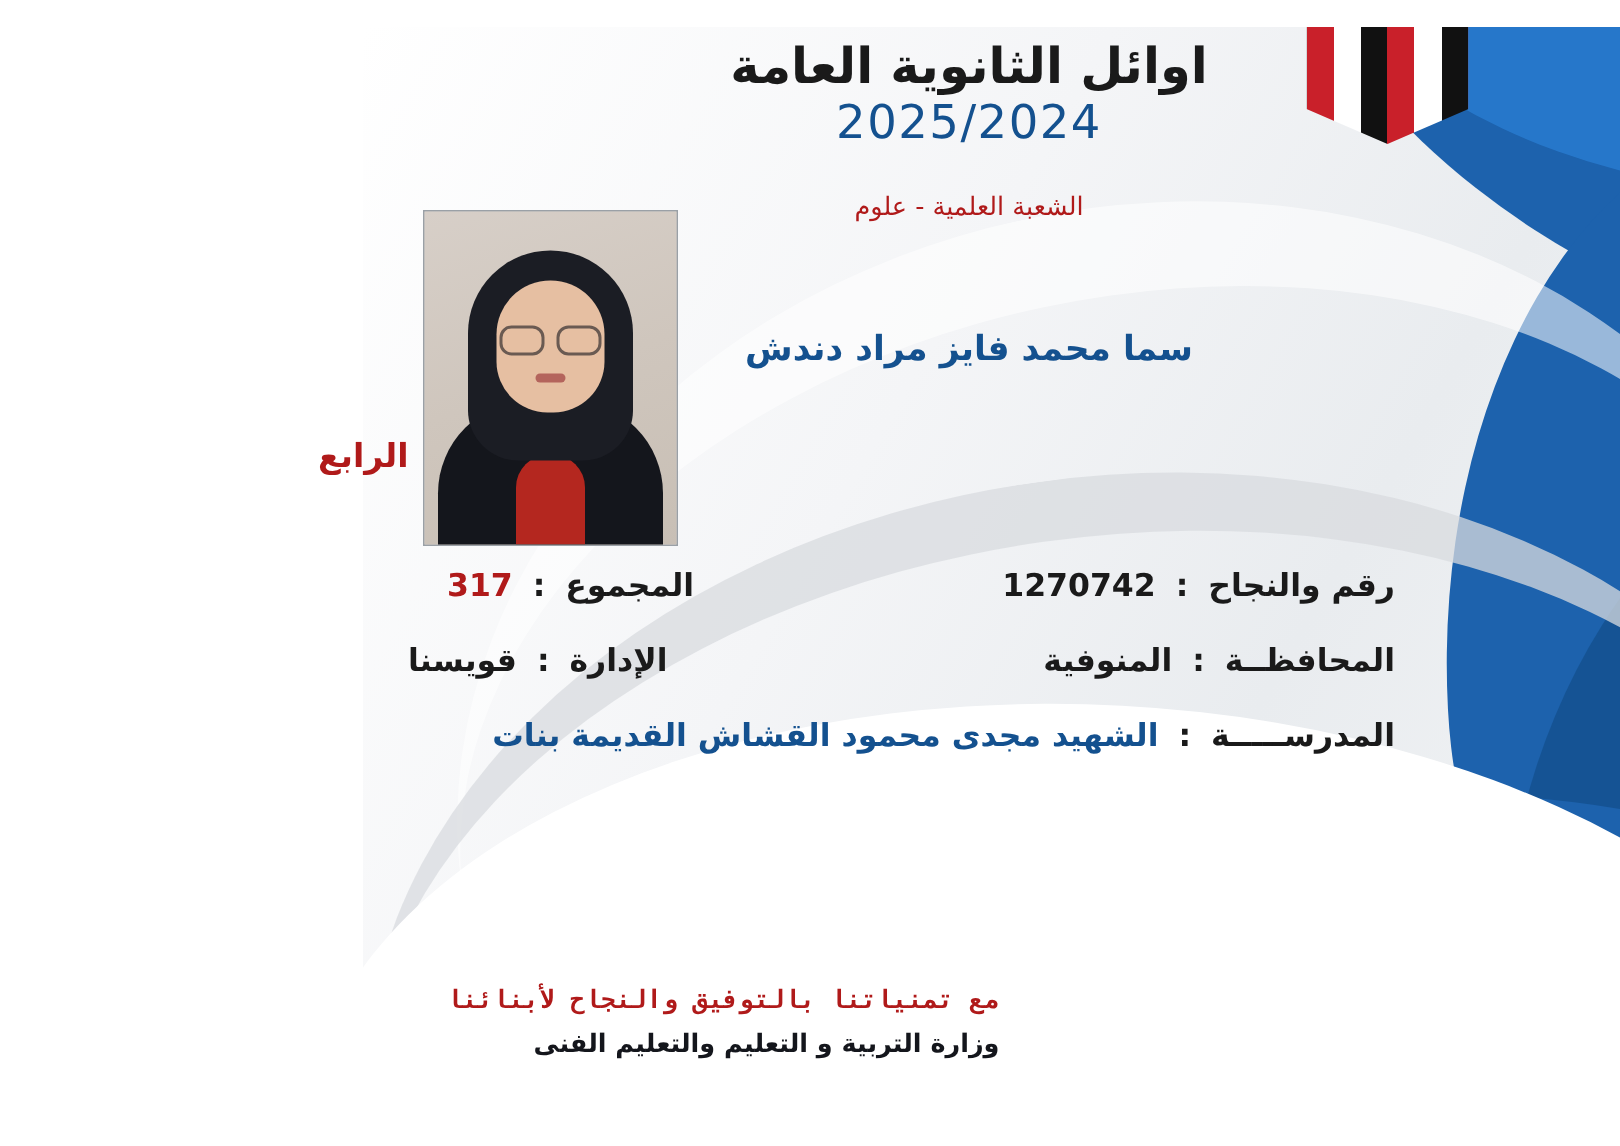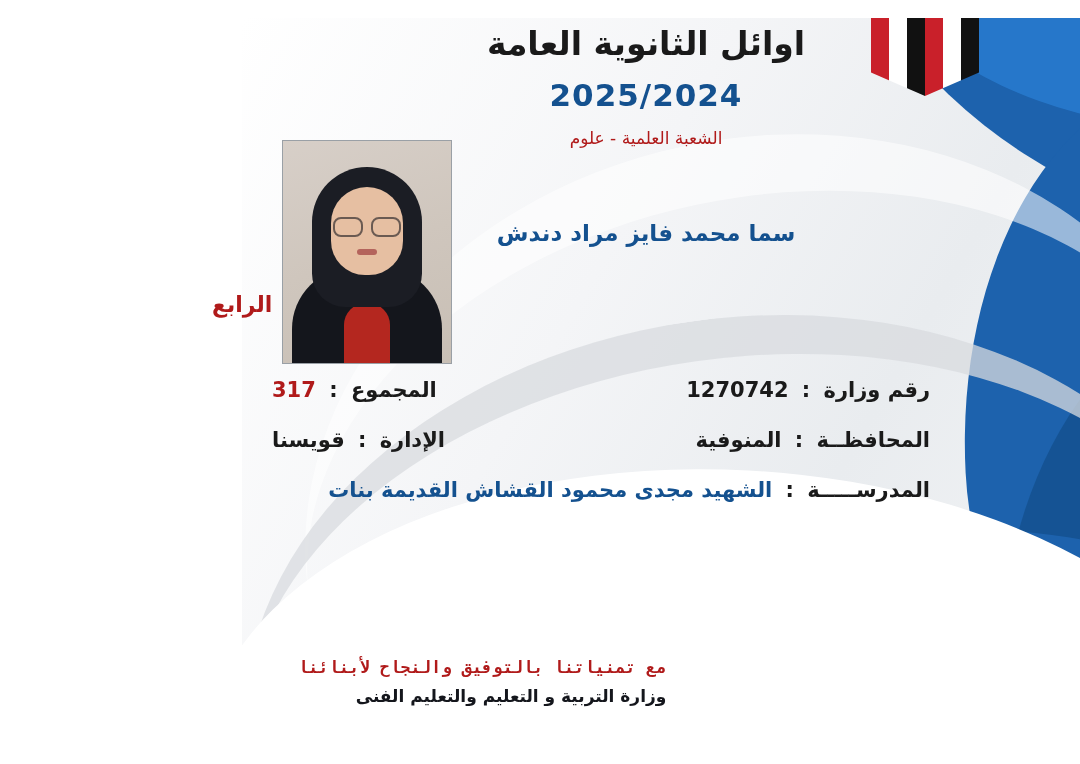--- a/index.html
+++ b/index.html
@@ -188,24 +188,24 @@
     text-align: center;
   }
   .title-main {
     font-family: "DejaVu Sans", sans-serif;
     font-size: 33px;
     font-weight: bold;
     color: #1a1a1a;
     letter-spacing: 1px;
   }
   .title-year {
-    margin-top: 14px;
+    margin-top: 1px;
     font-family: "DejaVu Sans", sans-serif;
     font-size: 31px;
-    font-weight: bold;
+    font-weight: normal;
     color: #14518f;
     letter-spacing: 1px;
   }
 
   .branch {
     position: absolute;
     top: 128px;
     left: 0;
     right: 0;
     text-align: center;
@@ -384,21 +384,21 @@
     justify-content: space-between;
     align-items: baseline;
     margin-bottom: 26px;
     font-family: "DejaVu Sans", sans-serif;
     font-size: 21px;
     font-weight: bold;
     color: #1a1a1a;
     direction: rtl;
   }
   .det-cell { white-space: nowrap; }
-  .det-cell.right { text-align: right; }
+  .det-cell.right { text-align: right; margin-left: 26px; }
   .det-cell.left { text-align: right; }
   .det-label { color: #1a1a1a; }
   .det-sep { color: #1a1a1a; padding: 0 6px; }
   .val-red { color: #b01a1a; }
   .val-blue { color: #14518f; }
   .val-black { color: #1a1a1a; }
   .school-row {
     display: flex;
     justify-content: flex-start;
     padding-right: 0;
@@ -478,21 +478,21 @@
     </div>
 
     <div class="logo-wrap">
       <div class="medal-ribbon"></div>
     </div>
 
     <div class="details">
 
       <div class="det-row">
         <div class="det-cell left">
-          <span class="det-label">رقم وزارة</span>
+          <span class="det-label">رقم والنجاح</span>
           <span class="det-sep">:</span>
           <span class="val-black">1270742</span>
         </div>
         <div class="det-cell right">
           <span class="det-label">المجموع</span>
           <span class="det-sep">:</span>
           <span class="val-red">317</span>
         </div>
       </div>
 

